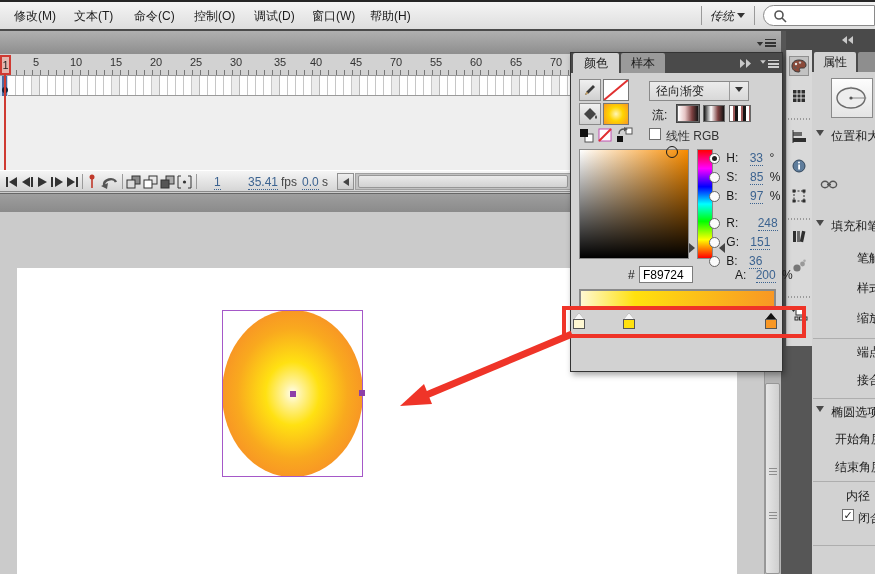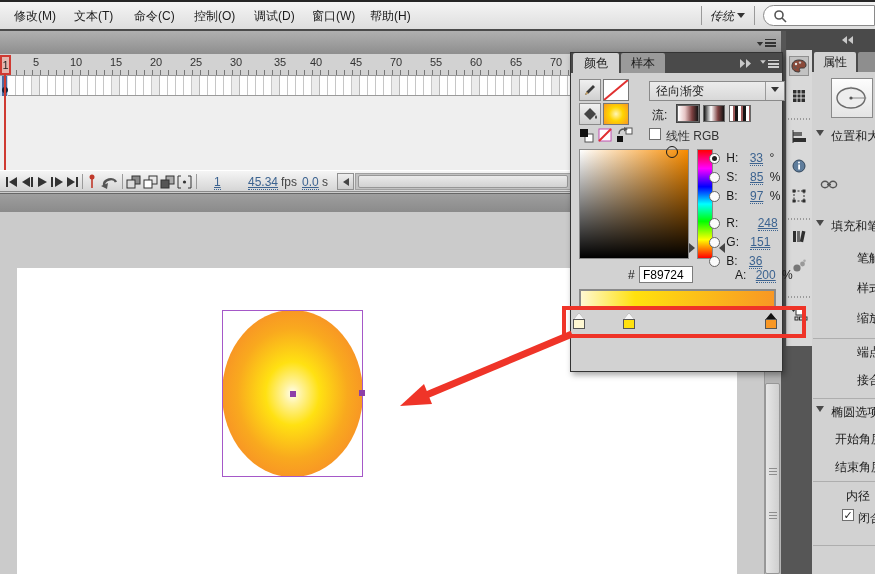--- a/index.html
+++ b/index.html
@@ -27,21 +27,21 @@
   .rn { top:2px; font-size:11px; color:#333; transform:translateX(-50%); }
   .frames { left:0; top:76px; width:781px; height:20px; background:#fff; z-index:5;
        background-image:
          repeating-linear-gradient(90deg,transparent 0 32px,rgba(0,0,0,0.08) 32px 40px),
          repeating-linear-gradient(90deg,transparent 0 7px,#c6c6c6 7px 8px);
        border-bottom:1px solid #9a9a9a; }
   .tl-empty { left:0; top:96px; width:781px; height:74px; background:#efefef; z-index:5; }
   .tl-controls { left:0; top:170px; width:781px; height:22px; z-index:6;
        background:linear-gradient(#f5f5f5,#d5d5d5); border-top:1px solid #fff; border-bottom:1px solid #8a8a8a; }
   .tbtn { top:2px; width:15px; height:17px; display:flex; align-items:center; justify-content:center; }
-  .bluval { color:#3c6390; border-bottom:1px dotted #3c6390;text-decoration:underline; }
+  .bluval { color:#3c6390; border-bottom:1px dotted #3c6390; }
   .grayu { color:#444; }
   .playhead-box { left:0; top:55px; width:11px; height:20px; border:2px solid #cf3a32; background:#e3b6ae;
        text-align:center; line-height:16px; font-size:11px; color:#222; z-index:7; }
   .playhead-line { left:4px; top:75px; width:2px; height:95px; background:#cf3a32; z-index:7; }
   .frame1-cell { left:0; top:76px; width:8px; height:20px; background:#ccdcf1; z-index:6; }
   .frame1-bar { left:2px; top:76px; width:5px; height:20px; background:#4b69a0; z-index:6; }
   .kf-dot { left:2px; top:87px; width:6px; height:6px; border-radius:50%; background:#16233d; z-index:7; }
   .band { left:0; top:193px; width:781px; height:19px; background:linear-gradient(#9e9e9e,#8b8b8b); border-top:1px solid #666; }
 
   
@@ -80,21 +80,21 @@
          text-align:center; color:#222; }
 
   
   .cpanel { left:570px; top:52px; width:213px; height:320px; background:#d2d2d2;
        border:1px solid #333; box-shadow:2px 3px 6px rgba(0,0,0,0.35); z-index:20; }
   .cp-tabrow { left:0; top:0; width:211px; height:20px; background:#4a4a4a; }
   .cp-tab { top:0; height:20px; text-align:center; line-height:20px; border-radius:2px 2px 0 0; }
   .toolbtn { width:22px; height:22px; background:linear-gradient(#f0f0f0,#d0d0d0); border:1px solid #8a8a8a;
        display:flex; align-items:center; justify-content:center; }
   .swatchbox { width:26px; height:22px; border:1px solid #777; background:#fff; }
-  .dropdown { left:78px; top:28px; width:136px; height:20px; background:linear-gradient(#ececec,#d8d8d8);
+  .dropdown { left:78px; top:28px; width:100px; height:20px; background:linear-gradient(#ececec,#d8d8d8);
        border:1px solid #8a8a8a; display:flex; align-items:center; }
   .flowbtn { top:52px; width:22px; height:17px; border:1px solid #666; }
   .sb-square { left:8px; top:96px; width:110px; height:110px; border:1px solid #8a8a8a;
        background:linear-gradient(to top,#000,rgba(0,0,0,0)),linear-gradient(to right,#fff,#f88c00); }
   .sb-marker { left:95px; top:93px; width:12px; height:12px; border:1.5px solid #1a1a1a; border-radius:50%; }
   .hue { left:126px; top:96px; width:16px; height:110px; border:1px solid #8a8a8a;
        background:linear-gradient(#f00 0%,#f0f 17%,#00f 34%,#0ff 50%,#0f0 66%,#ff0 83%,#f00 100%); }
   .hue-arrow-l { left:118px; top:190px; width:0; height:0; border:5px solid transparent; border-left:6px solid #444; }
   .hue-arrow-r { left:143px; top:190px; width:0; height:0; border:5px solid transparent; border-right:6px solid #444; }
   .vrow { left:138px; white-space:nowrap; height:14px; }
@@ -240,21 +240,21 @@
     </span>
   <span class="abs tbtn" style="left:177px">
     <svg width="15" height="14">
         <path d="M4 1 H1 V13 H4" fill="none" stroke="#333"></path>
         <path d="M11 1 H14 V13 H11" fill="none" stroke="#333"></path>
         <circle cx="7.5" cy="7" r="1.6" fill="#333"></circle>
       </svg>
     </span>
   <div class="abs vsep" style="left:196px;top:3px;height:15px"></div>
   <span class="abs bluval" style="left:214px;top:4px">1</span>
-  <span class="abs bluval" style="left:248px;top:4px">45.34</span>
+  <span class="abs bluval" style="left:248px;top:4px">35.41</span>
   <span class="abs grayu" style="left:281px;top:4px">fps</span>
   <span class="abs bluval" style="left:302px;top:4px">0.0</span>
   <span class="abs grayu" style="left:322px;top:4px">s</span>
   <span class="abs" style="left:337px;top:2px;width:17px;height:17px;background:linear-gradient(#eee,#ccc);border:1px solid #909090;display:flex;align-items:center;justify-content:center">
     <svg width="8" height="10">
         <polygon points="7,1 7,9 1,5" fill="#444"></polygon>
       </svg>
     </span>
   <div class="abs" style="left:355px;top:2px;width:424px;height:17px;background:#c2c2c2;border:1px solid #a0a0a0">
     <div class="abs" style="left:2px;top:1px;width:210px;height:13px;background:linear-gradient(#eaeaea,#d2d2d2);border:1px solid #979797;border-radius:2px"></div>

